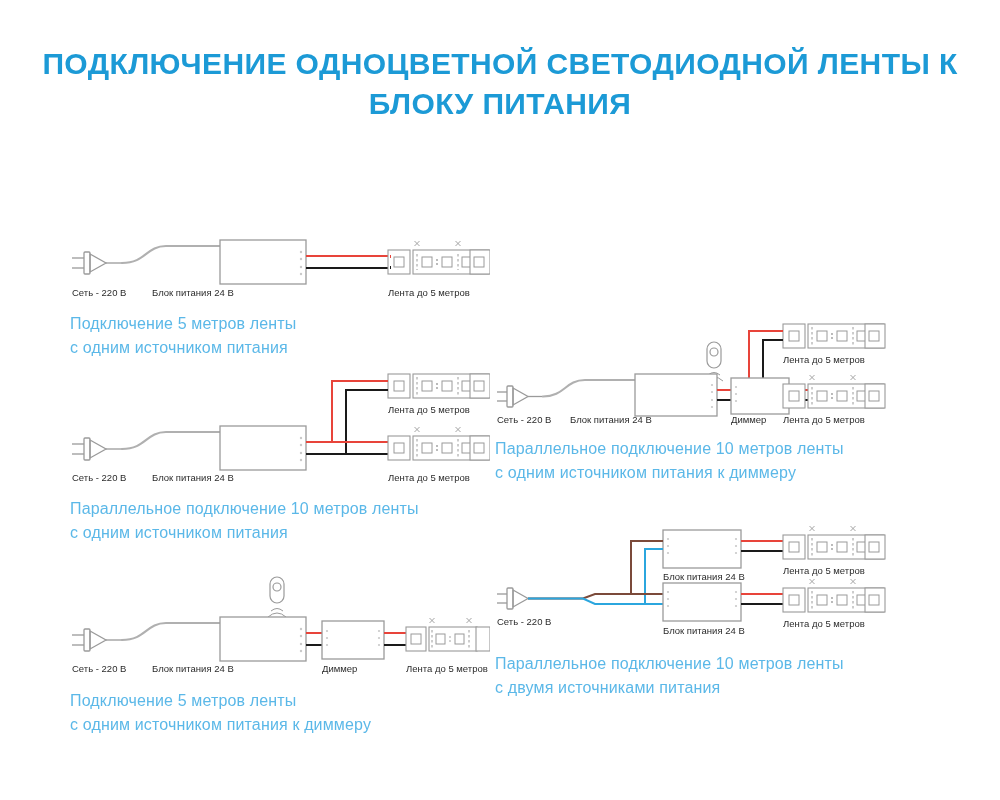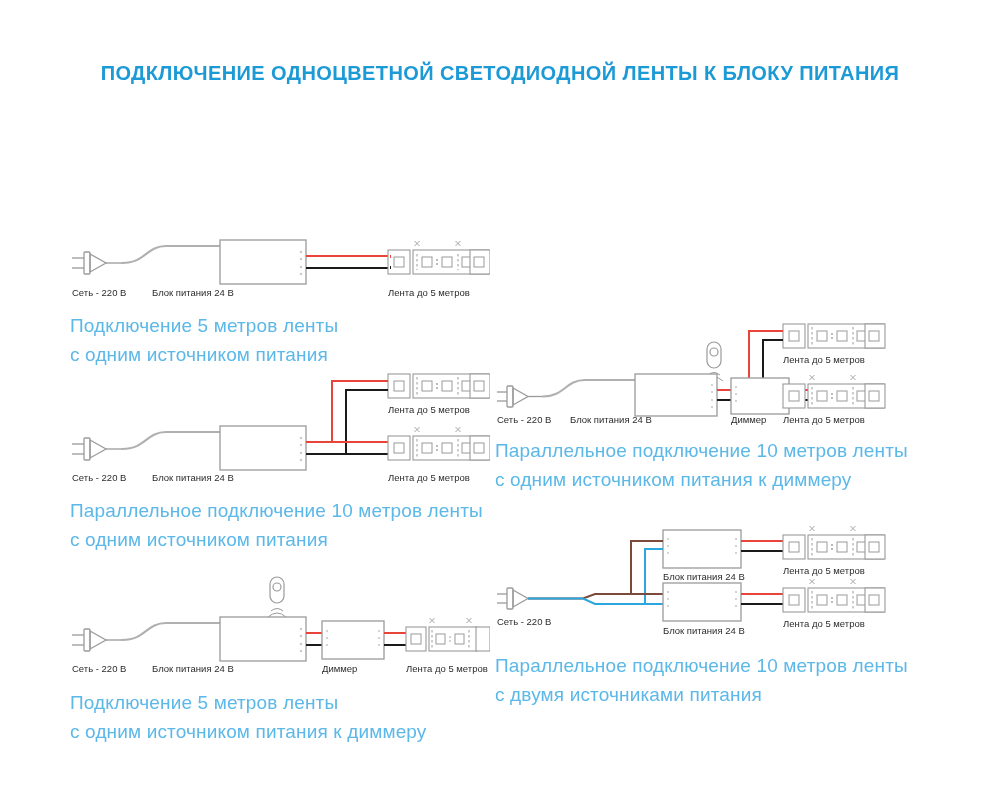--- a/index.html
+++ b/index.html
@@ -5,33 +5,33 @@
   * { box-sizing: border-box; }
   html, body { margin:0; padding:0; }
   body {
     width:1000px; height:800px;
     background:#ffffff;
     font-family:"Liberation Sans", sans-serif;
     position:relative;
     overflow:hidden;
   }
   #title {
-    position:absolute; left:0; top:60px; width:1000px;
+    position:absolute; left:0; top:44px; width:1000px;
     text-align:center;
     color:#1C9AD6;
-    font-size:20px;
+    font-size:30px;
     font-weight:bold;
     line-height:1.32;
     letter-spacing:0.4px;
   }
   .diagram { position:absolute; }
   .svgwrap { display:block; }
   .caption {
     color:#5BB8E8;
-    font-size:19px;
+    font-size:16px;
     line-height:1.52;
     white-space:pre-line;
     letter-spacing:0.15px;
   }
 </style>
 </head>
 <body>
 
 <div id="title">ПОДКЛЮЧЕНИЕ ОДНОЦВЕТНОЙ
 СВЕТОДИОДНОЙ ЛЕНТЫ К БЛОКУ ПИТАНИЯ</div>

